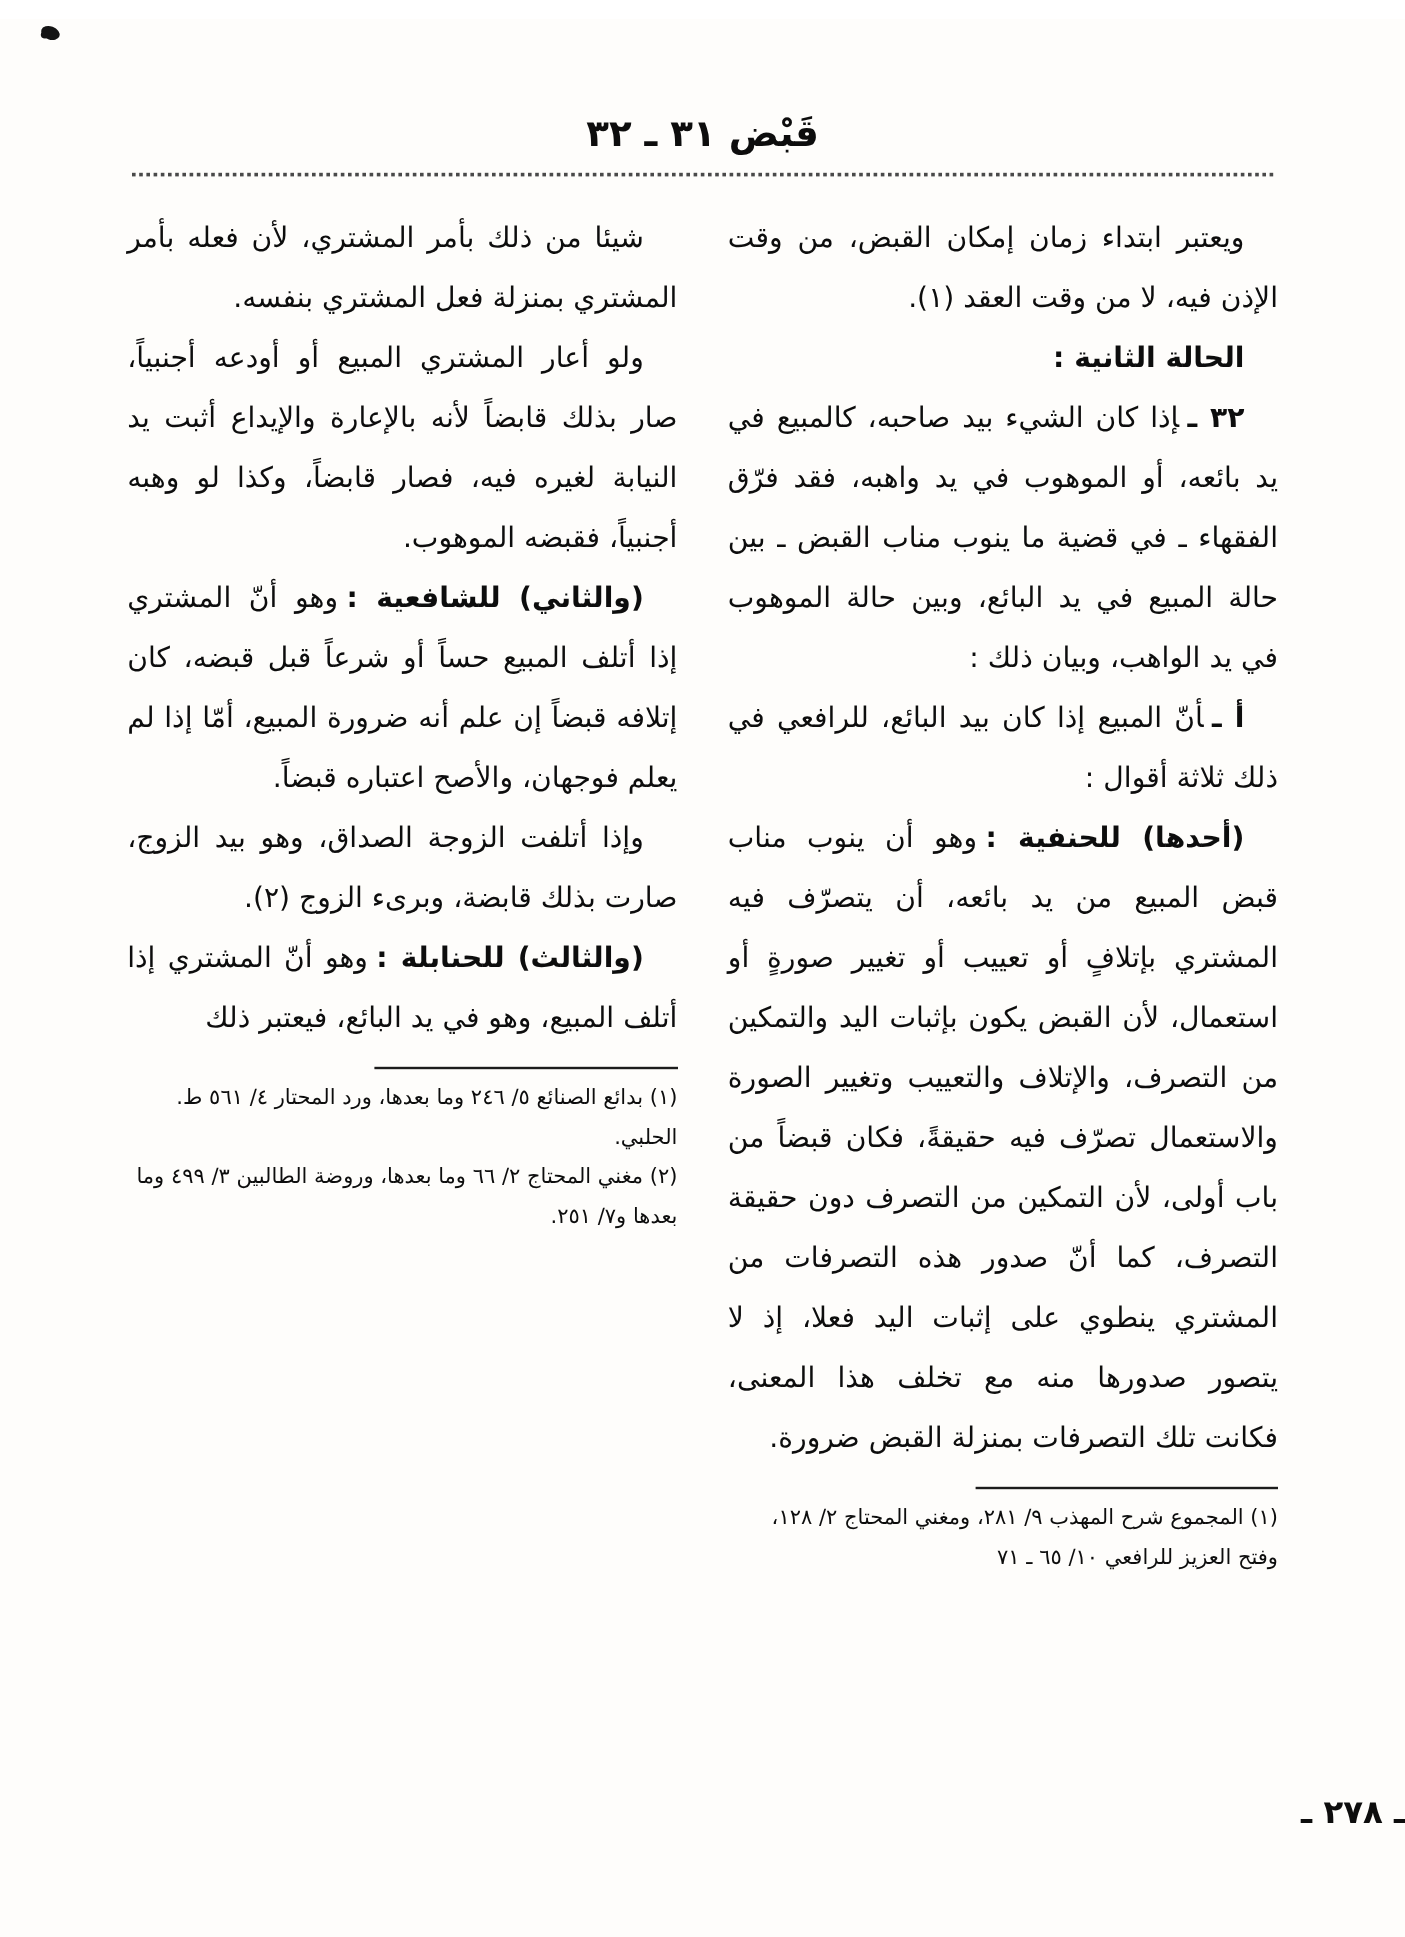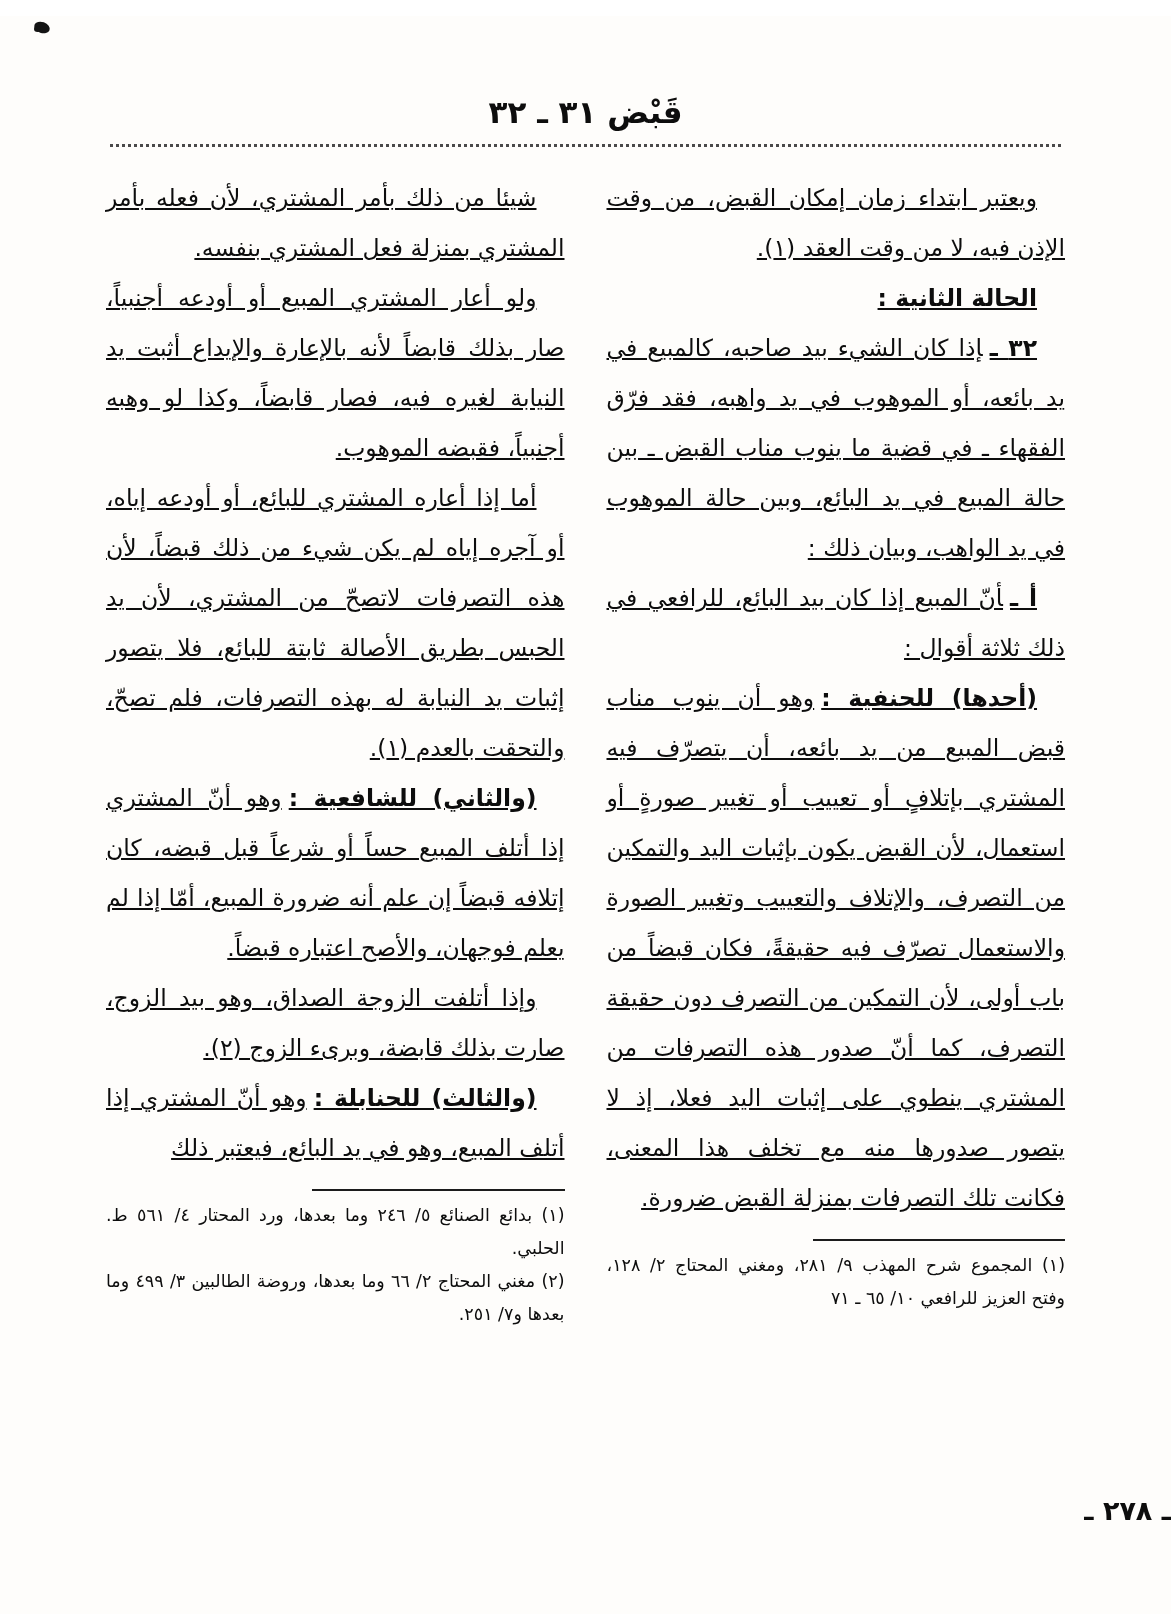--- a/index.html
+++ b/index.html
@@ -48,39 +48,39 @@
   .column {
     flex: 1 1 0;
     min-width: 0;
     font-size: 23.5px;
     line-height: 50px;
     text-align: justify;
   }
   .para {
     margin: 0;
     text-indent: 28px;
-    text-decoration: underline;
   }
   .lead {
     font-weight: bold;
     margin-left: 7px;
   }
   .lead:empty { display: none; margin: 0; }
   .footnote-sep {
     width: 55%;
     height: 0;
     border-top: 2px solid #1c1c1c;
     margin: 16px 0 8px 0;
   }
   .footnotes {
     font-size: 17.5px;
     line-height: 33px;
   }
   .footnote {
     margin: 0;
+    text-align: right;
   }
   .page-number {
     position: absolute;
     left: 0;
     right: 0;
     bottom: 104px;
     text-align: right;
     font-size: 27px;
     font-weight: bold;
     letter-spacing: 2px;
@@ -110,21 +110,20 @@
 
       <div class="footnote-sep"></div>
       <div class="footnotes">
         <p class="footnote">(١) المجموع شرح المهذب ٩/ ٢٨١، ومغني المحتاج ٢/ ١٢٨، وفتح العزيز للرافعي ١٠/ ٦٥ ـ ٧١</p>
       </div>
     </section>
 
     <section class="column">
       <p class="para"><span>شيئا من ذلك بأمر المشتري، لأن فعله بأمر المشتري بمنزلة فعل المشتري بنفسه.</span></p>
       <p class="para"><span>ولو أعار المشتري المبيع أو أودعه أجنبياً، صار بذلك قابضاً لأنه بالإعارة والإيداع أثبت يد النيابة لغيره فيه، فصار قابضاً، وكذا لو وهبه أجنبياً، فقبضه الموهوب.</span></p>
-      <p class="para"><span>أما إذا أعاره المشتري للبائع، أو أودعه إياه، أو آجره إياه لم يكن شيء من ذلك قبضاً، لأن هذه التصرفات لاتصحّ من المشتري، لأن يد الحبس بطريق الأصالة ثابتة للبائع، فلا يتصور إثبات يد النيابة له بهذه التصرفات، فلم تصحّ، والتحقت بالعدم (١).</span></p>
       <p class="para"><b class="lead">(والثاني) للشافعية :</b><span>وهو أنّ المشتري إذا أتلف المبيع حساً أو شرعاً قبل قبضه، كان إتلافه قبضاً إن علم أنه ضرورة المبيع، أمّا إذا لم يعلم فوجهان، والأصح اعتباره قبضاً.</span></p>
       <p class="para"><span>وإذا أتلفت الزوجة الصداق، وهو بيد الزوج، صارت بذلك قابضة، وبرىء الزوج (٢).</span></p>
       <p class="para"><b class="lead">(والثالث) للحنابلة :</b><span>وهو أنّ المشتري إذا أتلف المبيع، وهو في يد البائع، فيعتبر ذلك</span></p>
 
       <div class="footnote-sep"></div>
       <div class="footnotes">
         <p class="footnote">(١) بدائع الصنائع ٥/ ٢٤٦ وما بعدها، ورد المحتار ٤/ ٥٦١ ط. الحلبي.</p>
         <p class="footnote">(٢) مغني المحتاج ٢/ ٦٦ وما بعدها، وروضة الطالبين ٣/ ٤٩٩ وما بعدها و٧/ ٢٥١.</p>
       </div>
     </section>

